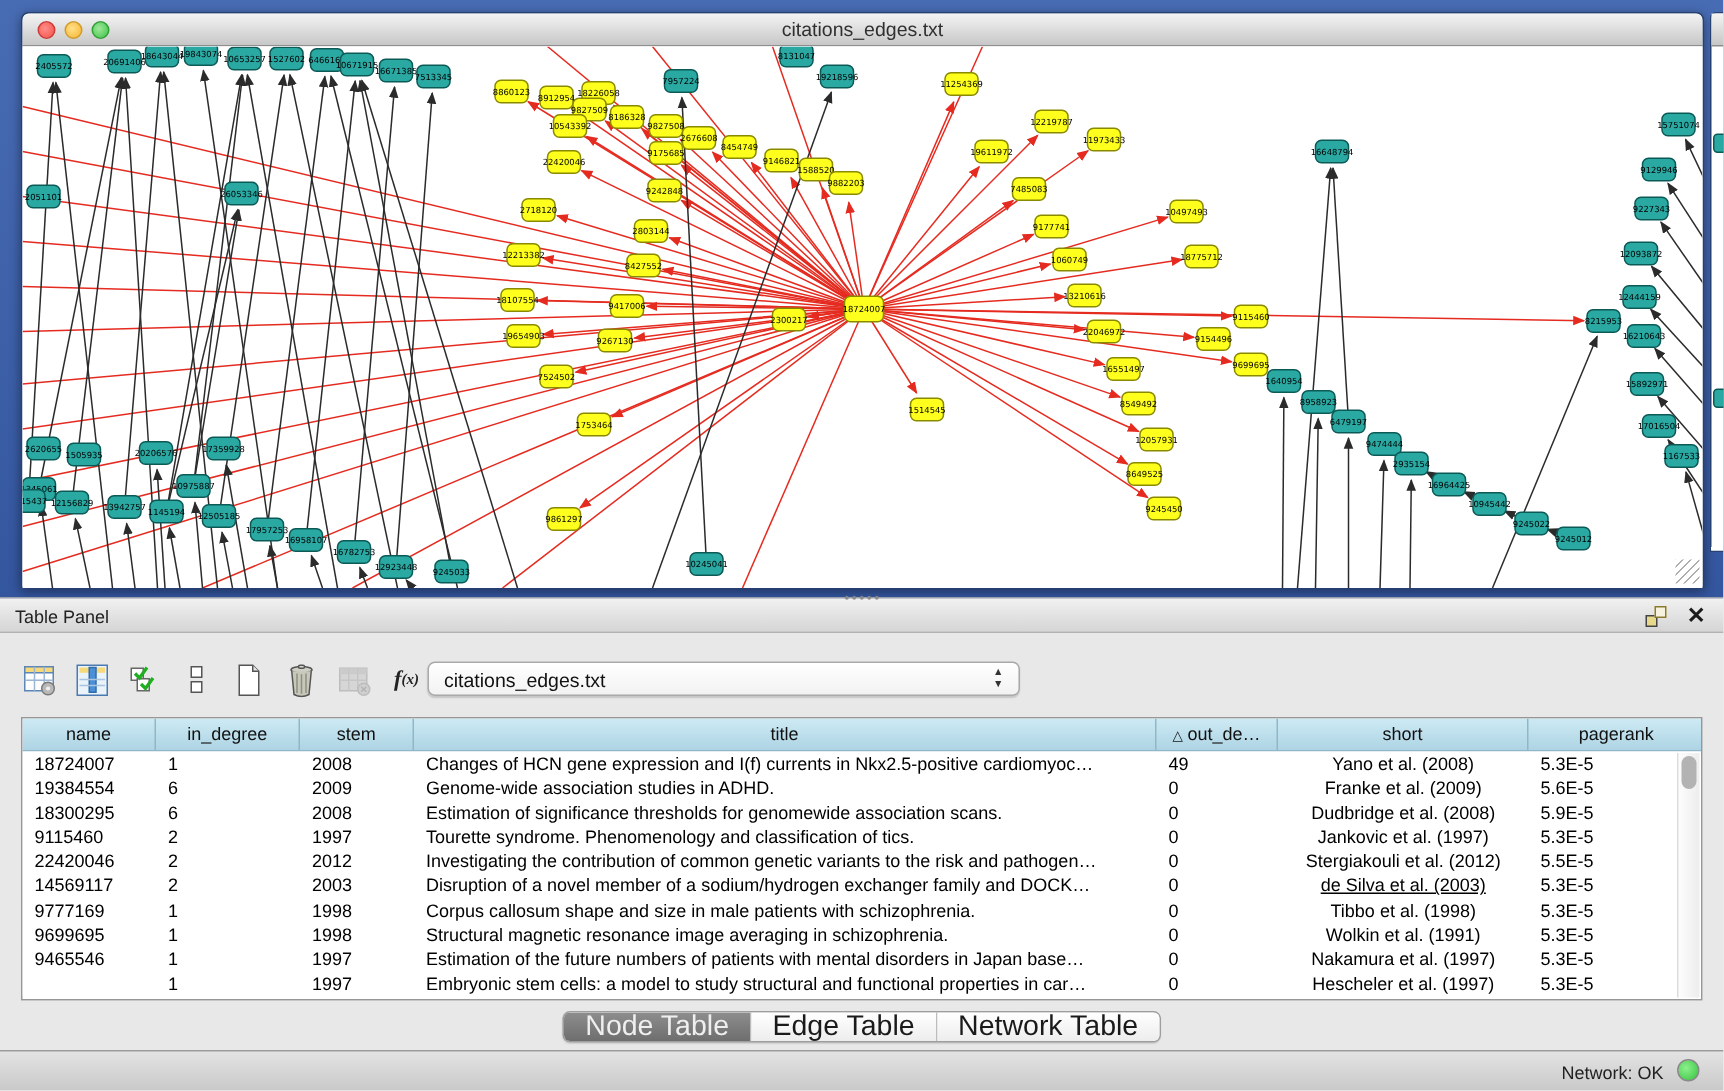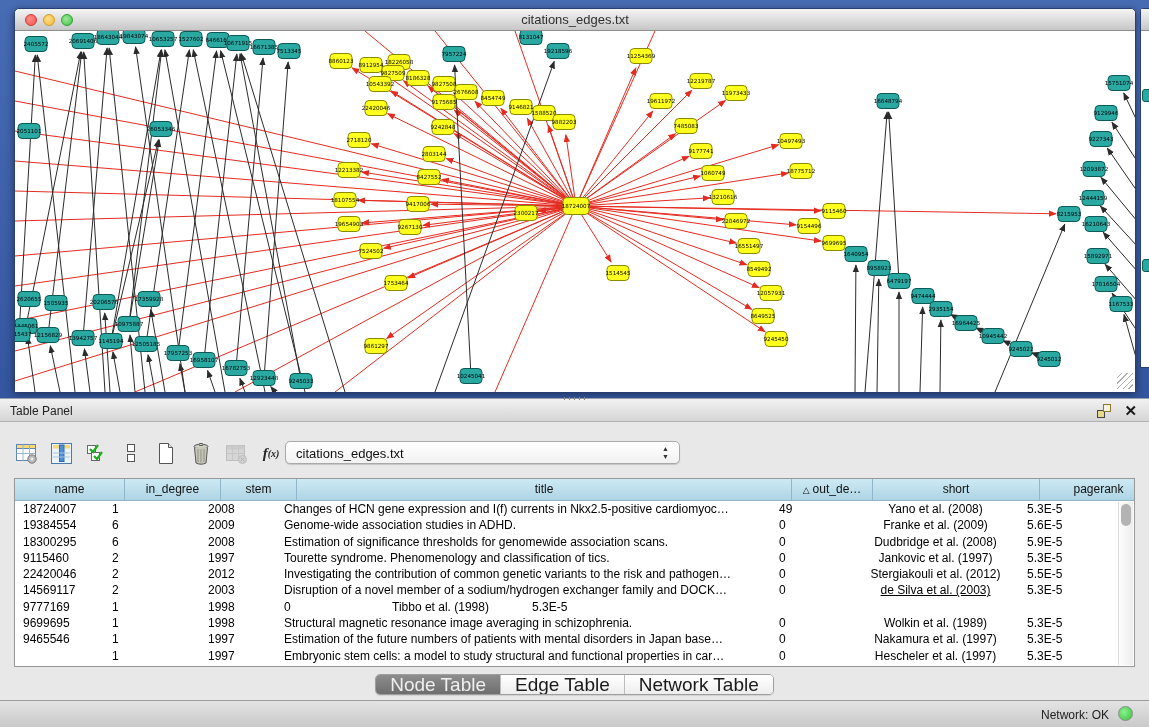--- a/index.html
+++ b/index.html
@@ -701,21 +701,21 @@
       </span>
       <span class="tbtn" id="fx">f<span class="sm">(x)</span></span>
     </div>
     <div id="table-select">
       <span class="val">citations_edges.txt</span>
       <span class="arrows">▲<br>▼</span>
     </div>
 
     <div id="tablebox">
       <div id="thead">
-          <div class="th" style="width: 110px;">name</div>
+          <div class="th" style="width: 89px;">name</div>
           <div class="th" style="width: 96px;">in_degree</div>
           <div class="th" style="width: 76px;">stem</div>
           <div class="th" style="width: 495px;">title</div>
           <div class="th" style="width: 81px;"><span class="sort-glyph">△</span>out_de…</div>
           <div class="th" style="width: 167px;">short</div>
           <div class="th" style="width: 117px;">pagerank</div>
         </div>
       <div id="tbody">
           <div class="tr">
             <div class="td" style="width: 89px;">18724007</div>
@@ -768,31 +768,32 @@
             <div class="td" style="width: 76px;">2003</div>
             <div class="td" style="width: 495px;">Disruption of a novel member of a sodium/hydrogen exchanger family and DOCK…</div>
             <div class="td" style="width: 81px;">0</div>
             <div class="td center" style="width: 167px; text-decoration: underline;">de Silva et al. (2003)</div>
             <div class="td" style="width: 117px;">5.3E-5</div>
           </div>
           <div class="tr">
             <div class="td" style="width: 89px;">9777169</div>
             <div class="td" style="width: 96px;">1</div>
             <div class="td" style="width: 76px;">1998</div>
+            <div class="td" style="width: 495px;">Corpus callosum shape and size in male patients with schizophrenia.</div>
             <div class="td" style="width: 81px;">0</div>
             <div class="td center" style="width: 167px;">Tibbo et al. (1998)</div>
             <div class="td" style="width: 117px;">5.3E-5</div>
           </div>
           <div class="tr">
             <div class="td" style="width: 89px;">9699695</div>
             <div class="td" style="width: 96px;">1</div>
             <div class="td" style="width: 76px;">1998</div>
             <div class="td" style="width: 495px;">Structural magnetic resonance image averaging in schizophrenia.</div>
             <div class="td" style="width: 81px;">0</div>
-            <div class="td center" style="width: 167px;">Wolkin et al. (1989)</div>
+            <div class="td center" style="width: 167px;">Wolkin et al. (1991)</div>
             <div class="td" style="width: 117px;">5.3E-5</div>
           </div>
           <div class="tr">
             <div class="td" style="width: 89px;">9465546</div>
             <div class="td" style="width: 96px;">1</div>
             <div class="td" style="width: 76px;">1997</div>
             <div class="td" style="width: 495px;">Estimation of the future numbers of patients with mental disorders in Japan base…</div>
             <div class="td" style="width: 81px;">0</div>
             <div class="td center" style="width: 167px;">Nakamura et al. (1997)</div>
             <div class="td" style="width: 117px;">5.3E-5</div>

